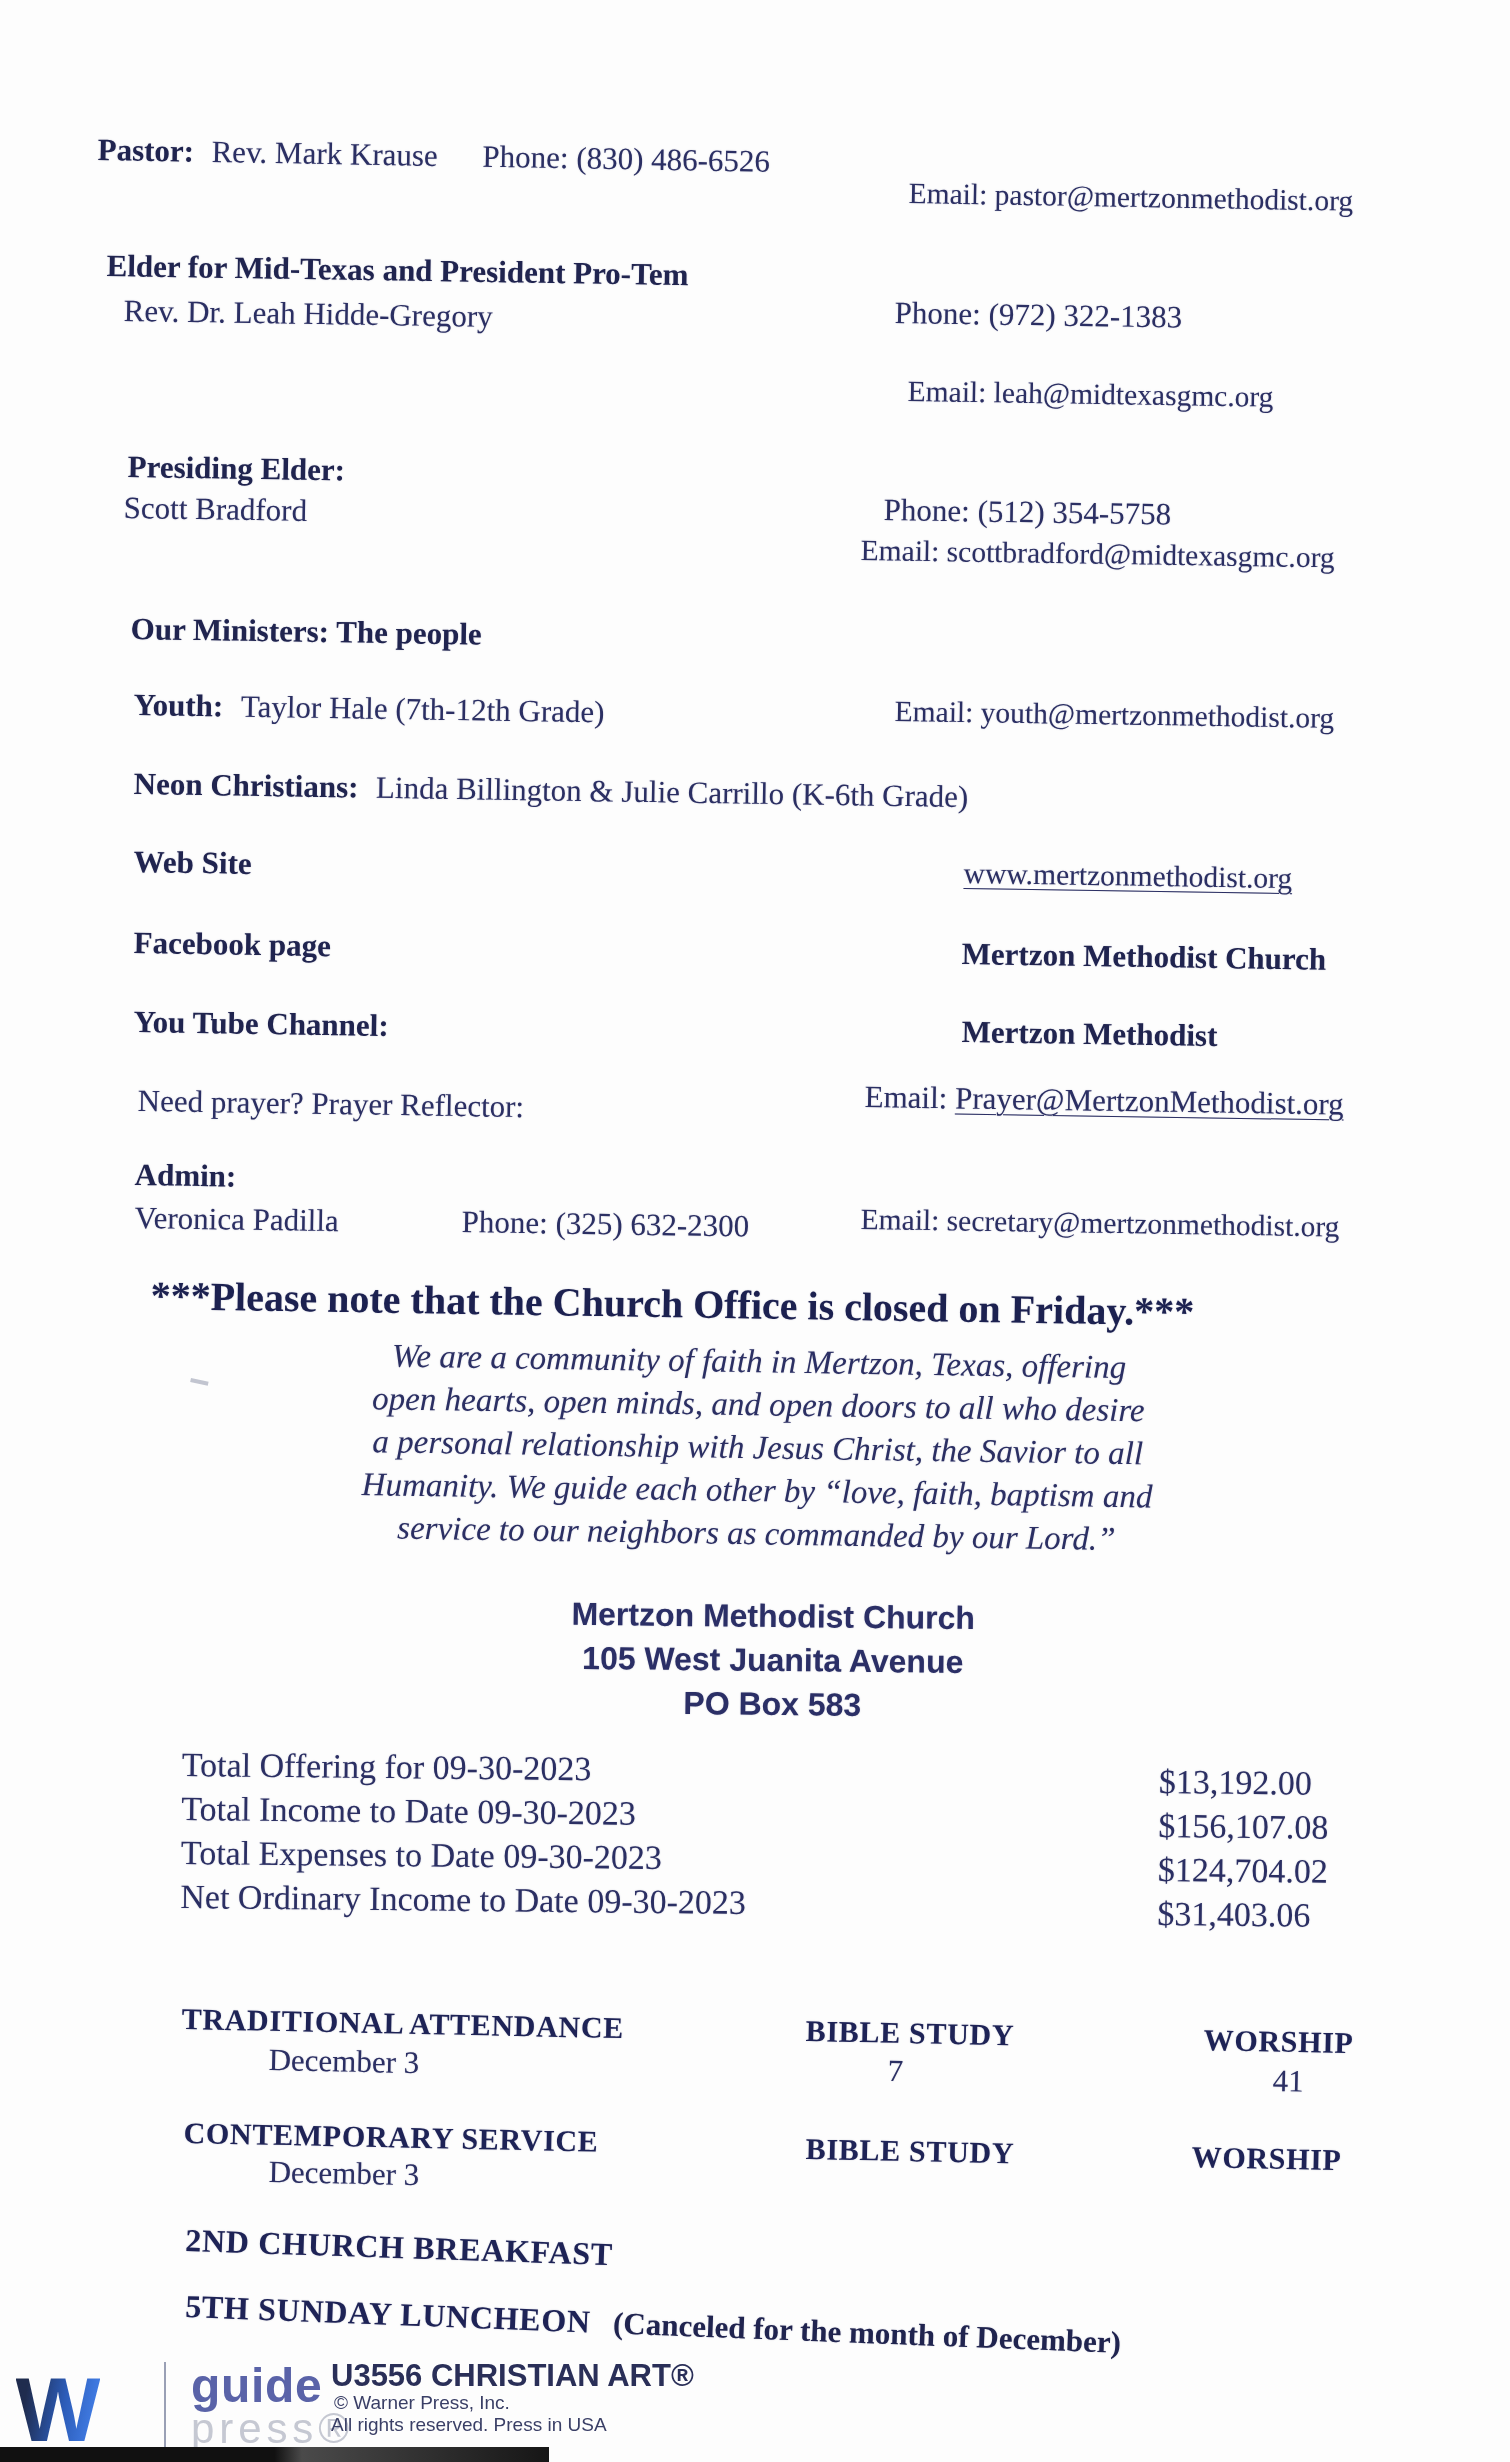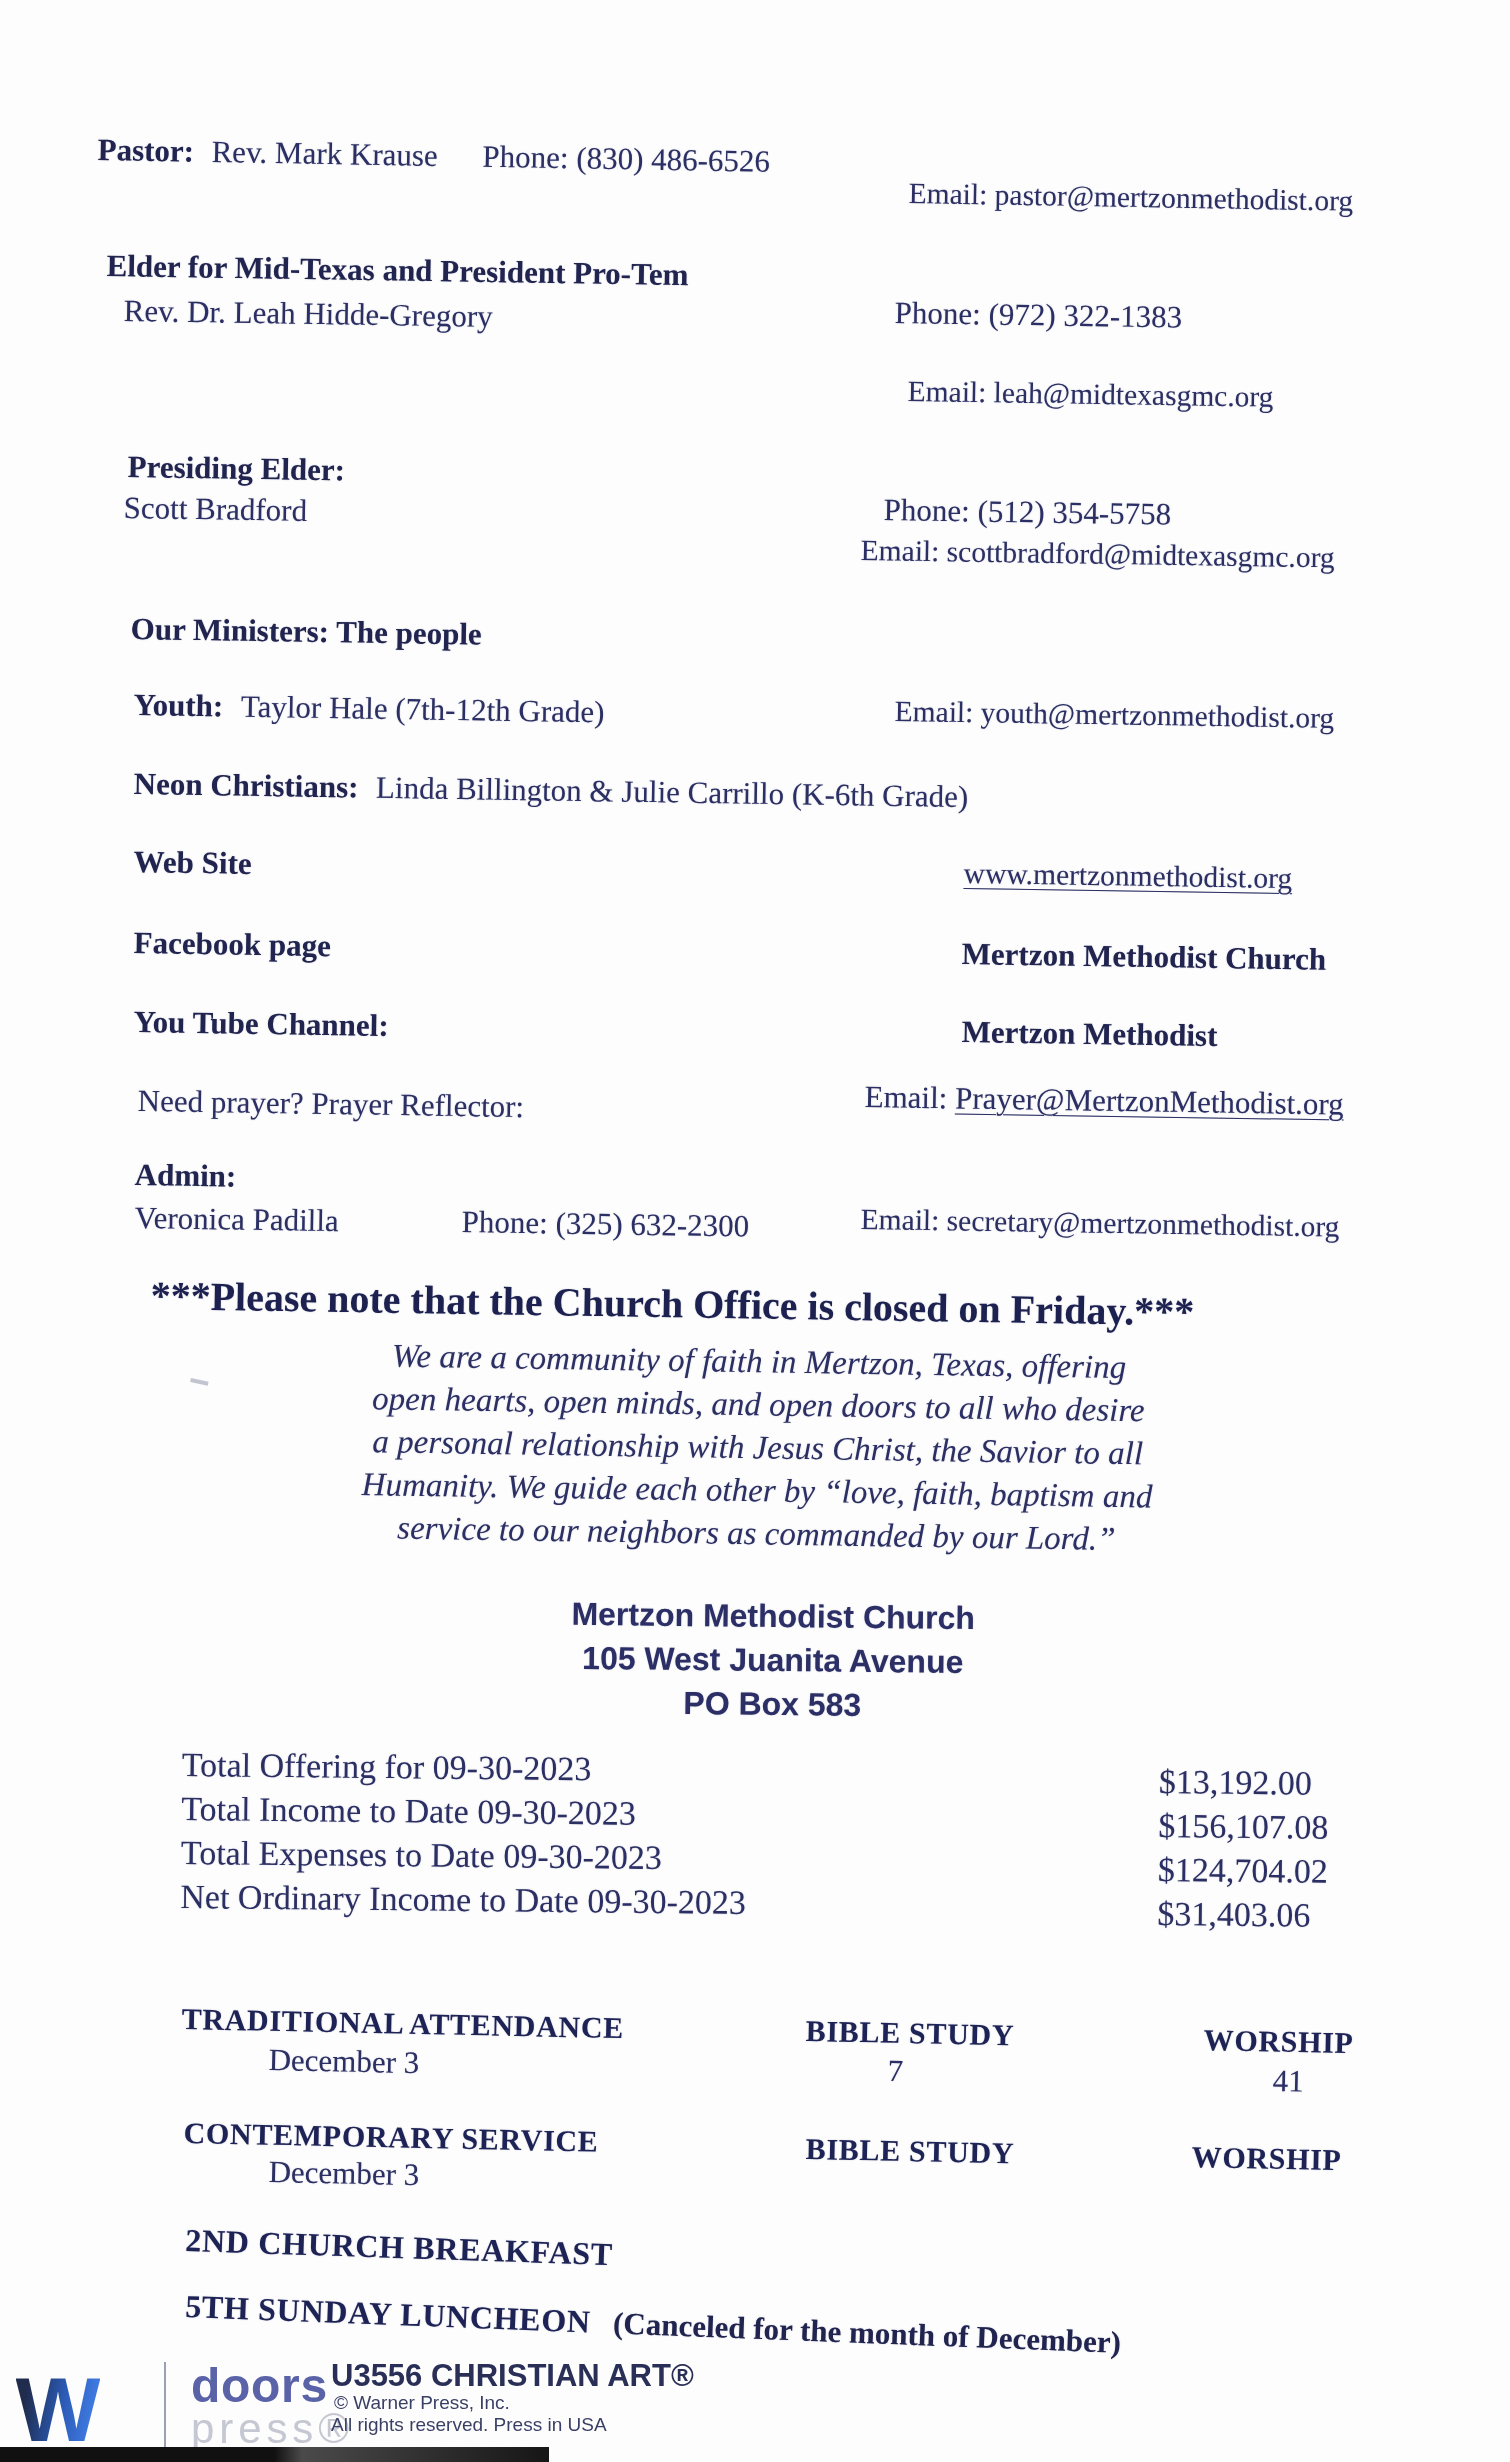--- a/index.html
+++ b/index.html
@@ -141,20 +141,20 @@
 <div class="abs fuzz caps rot12" style="left:1192px; top:2140px;">WORSHIP</div>
 
 <div class="abs fuzz caps rot19" style="left:186px; top:2222px; font-size:32px;">2ND CHURCH BREAKFAST</div>
 <div class="abs fuzz rot22" style="left:186px; top:2288px;">
   <span class="caps" style="font-size:32px;">5TH SUNDAY LUNCHEON</span>
   <span class="b" style="font-size:31px; margin-left:19.7px;">(Canceled for the month of December)</span>
 </div>
 
 <div class="abs wmark" style="left:15.5px; top:2365px;">W</div>
 <div class="abs divider" style="left:164px; top:2362px;"></div>
-<div class="abs brand-warner" style="left:191px; top:2358px;">doors</div>
+<div class="abs brand-warner" style="left:191px; top:2358px;">guide</div>
 <div class="abs brand-press" style="left:191px; top:2405px;">press®</div>
 <div class="abs prod" style="left:331px; top:2358px;">U3556 CHRISTIAN ART®</div>
 <div class="abs small-sans" style="left:334px; top:2391px;">© Warner Press, Inc.</div>
 <div class="abs small-sans" style="left:331px; top:2413px;">All rights reserved. Press in USA</div>
 
 <div class="abs strip" style="left:0px; top:2447px;"></div>
 
 
 </body></html>

